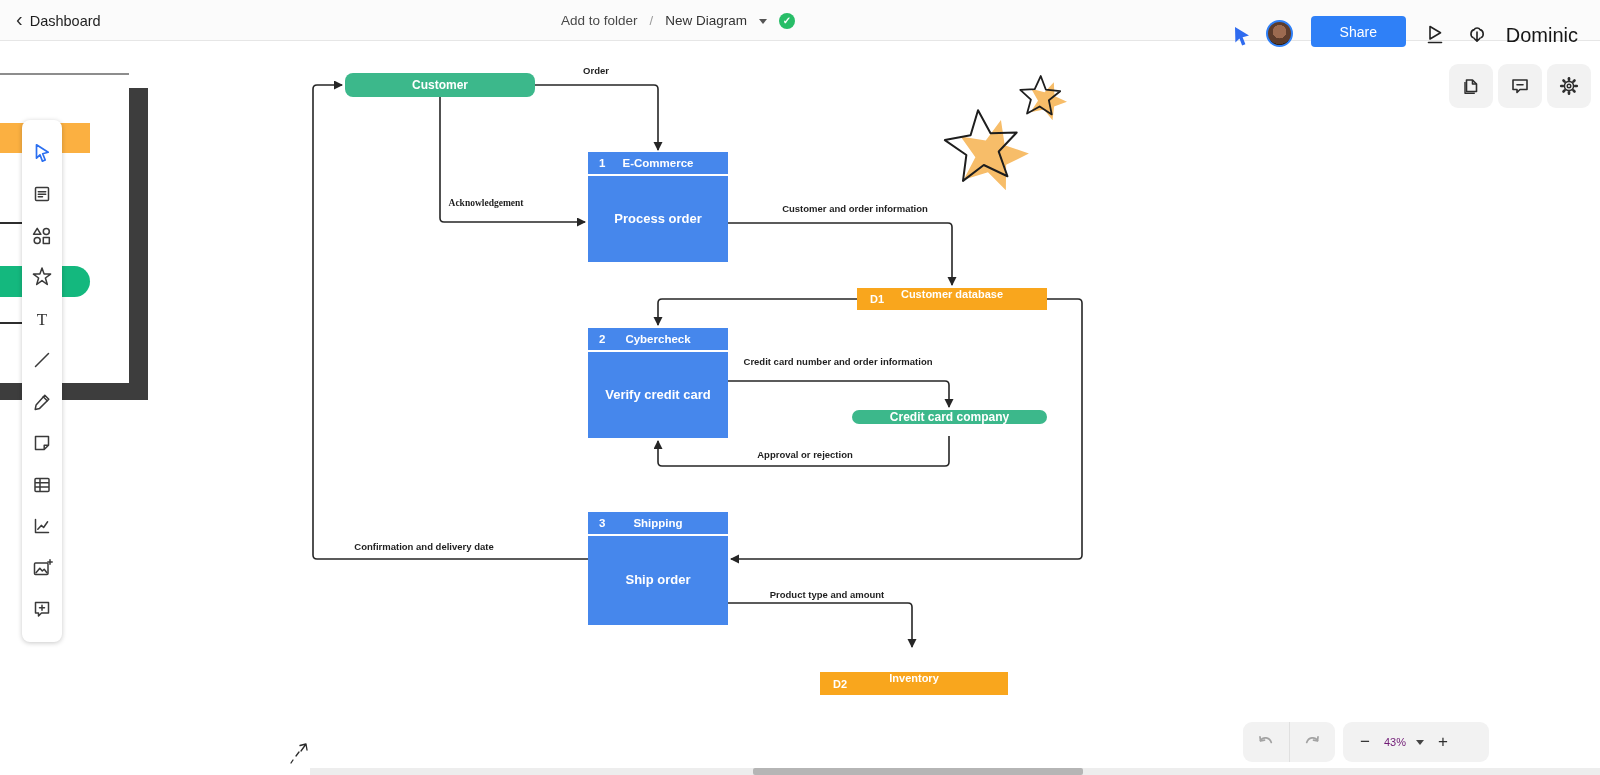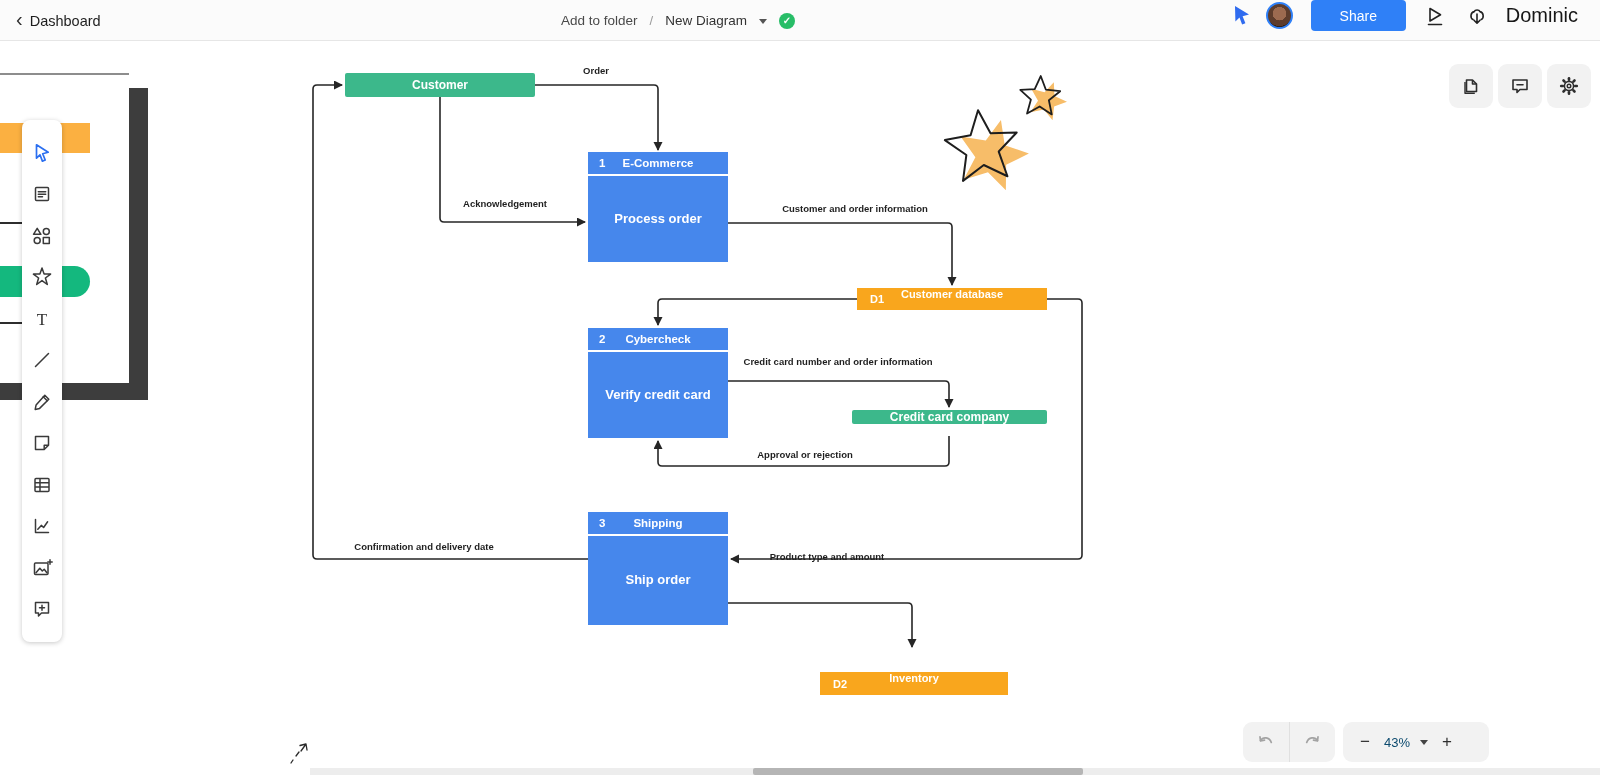--- a/index.html
+++ b/index.html
@@ -16,21 +16,21 @@
   .tb-left { position:absolute; left:16px; top:0; height:41px; display:flex; align-items:center; gap:7px; cursor:pointer; }
   .chev { font-size:20px; color:#2d2d2d; line-height:1; margin-top:-3px; }
   .tb-back { font-size:14.5px; color:#1d1d1d; }
   .tb-center { position:absolute; left:561px; top:0; height:41px; display:flex; align-items:center; gap:12px; }
   .tb-folder { font-size:13.5px; color:#4a4a4a; }
   .tb-sep { font-size:13px; color:#9a9a9a; }
   .tb-title { font-size:13.5px; color:#333; }
   .tb-caret { width:0; height:0; border-left:4px solid transparent; border-right:4px solid transparent; border-top:5px solid #555; margin-top:2px; }
   .tb-saved { width:16px; height:16px; border-radius:50%; background:#27bd67; color:#fff; font-size:10px;
     display:flex; align-items:center; justify-content:center; font-weight:bold; }
-  .tb-right { position:absolute; right:0; top:0; height:31px; display:flex; align-items:center; }
+  .tb-right { position:absolute; right:0; top:16px; height:31px; display:flex; align-items:flex-end; }
   .collab-cursor { margin-right:14px; }
   .avatar { width:27px; height:27px; border-radius:50%; border:2px solid #2f80f7;
     background:radial-gradient(circle at 50% 42%, #9c6a50 0 38%, #5d3c2c 39% 70%, #2f2019 71%);
     margin-right:18px; }
   .share-btn { width:95px; height:31px; background:#2f80f7; color:#fff; border:none; border-radius:4px;
     font-size:14px; font-family:inherit; cursor:pointer; margin-right:16px; }
   .tb-icon-btn { width:26px; height:26px; background:none; border:none; padding:0; cursor:pointer; margin-right:16px;
     display:flex; align-items:center; justify-content:center; }
   .tb-user { font-size:20px; color:#161616; margin-right:22px; }
 
@@ -46,21 +46,21 @@
 
   
   .toolbar { position:absolute; left:22px; top:120px; width:40px; height:522px; background:#fff;
     border-radius:8px; box-shadow:0 1px 5px rgba(0,0,0,.22); z-index:10;
     display:flex; flex-direction:column; align-items:center; justify-content:space-evenly; padding:6px 0; }
   .tool-btn { width:30px; height:30px; border:none; background:none; padding:0; cursor:pointer;
     display:flex; align-items:center; justify-content:center; border-radius:6px; }
 
   
   .shape { position:absolute; z-index:6; color:#fff; font-weight:bold; }
-  .pill { background:#3cb88b; border-radius:2px; display:flex; align-items:center; justify-content:center; font-size:12px; }
+  .pill { background:#3cb88b; border-radius:8px; display:flex; align-items:center; justify-content:center; font-size:12px; }
   .proc { background:#4687ec; }
   .proc-head { position:relative; height:24px; display:flex; align-items:center; justify-content:center;
     font-size:11.5px; border-bottom:2px solid #fff; }
   .proc-num { position:absolute; left:11px; top:0; height:100%; display:flex; align-items:center; font-size:11.5px; }
   .proc-body { display:flex; align-items:center; justify-content:center; font-size:13px; }
   .store { background:#f9a61d; display:flex; justify-content:center; font-size:11px; position:relative; }
   .store-id { position:absolute; left:13px; top:0; height:100%; display:flex; align-items:center; font-size:11px; }
 
   .flow-label { position:absolute; transform:translateX(-50%); font-size:9.5px; font-weight:bold;
     color:#1f1f1f; white-space:nowrap; z-index:7; }
@@ -74,21 +74,21 @@
 
   
   .ctrl-group { position:absolute; height:40px; background:#f2f2f2; border-radius:9px; z-index:20;
     display:flex; align-items:center; }
   .ctrl-btn { border:none; background:none; height:100%; cursor:pointer; display:flex; align-items:center; justify-content:center; padding:0; }
   .undo-redo { left:1243px; top:722px; width:92px; }
   .undo-redo .ctrl-btn { width:46px; }
   .ur-div { width:1px; height:40px; background:#e0e0e0; }
   .zoom-group { left:1343px; top:722px; width:146px; padding:0 13px; gap:10px; }
   .zoom-minus,.zoom-plus { font-size:17px; color:#2e2e2e; width:18px; }
-  .zoom-val { font-size:13px; color:#0c4a6e; }
+  .zoom-val { font-size:11px; color:#701a75; }
   .zoom-caret { width:0; height:0; border-left:4px solid transparent; border-right:4px solid transparent;
     border-top:5px solid #444; cursor:pointer; }
   .history-btn { left:1499px; top:722px; width:44px; justify-content:center; }
   .help-btn { left:1549px; top:722px; width:44px; justify-content:center; }
 
   
   .hscroll-track { position:absolute; left:310px; top:768px; width:1290px; height:7px; background:#ededed; z-index:30; }
   .hscroll-thumb { position:absolute; left:443px; top:0; width:330px; height:7px; background:#b5b5b5; border-radius:2px; }
 
   svg { display:block; }
@@ -290,26 +290,26 @@
     <span>Ship order</span>
   </div>
 </div>
 
 <div class="shape store" style="left:820px; top:650px; width:188px; height:23px;">
   <span class="store-id">D2</span>
   <span>Inventory</span>
 </div>
 
 <span class="flow-label" style="left:596px; top:65px;">Order</span>
-<span class="flow-label" style="left:505px; top:198px;">Acknowledgement</span>
+<span class="flow-label" style="left:486px; top:198px;font-family:Liberation Serif, serif;">Acknowledgement</span>
 <span class="flow-label" style="left:855px; top:203px;">Customer and order information</span>
 <span class="flow-label" style="left:838px; top:356px;">Credit card number and order information</span>
 <span class="flow-label" style="left:805px; top:449px;">Approval or rejection</span>
 <span class="flow-label" style="left:424px; top:541px;">Confirmation and delivery date</span>
-<span class="flow-label" style="left:823px; top:551px;padding-left:8px;">Product type and amount</span>
+<span class="flow-label" style="left:823px; top:589px;padding-left:8px;">Product type and amount</span>
 
 <button class="float-btn" style="left:1449px; top:64px;">
   <svg width="24" height="24" viewBox="0 0 24 24" fill="none" stroke="#2e2e2e" stroke-width="1.6" stroke-linejoin="round">
     <path d="M7.5 6 H13.5 L17.5 10 V17.5 H7.5 Z"></path>
     <path d="M13.5 6 V10 H17.5"></path>
     <path d="M6 8 V19.2 H15.8" stroke-width="1.4"></path>
   </svg>
 </button>
 <button class="float-btn" style="left:1498px; top:64px;">
   <svg width="24" height="24" viewBox="0 0 24 24" fill="none" stroke="#2e2e2e" stroke-width="1.6" stroke-linejoin="round" stroke-linecap="round">

